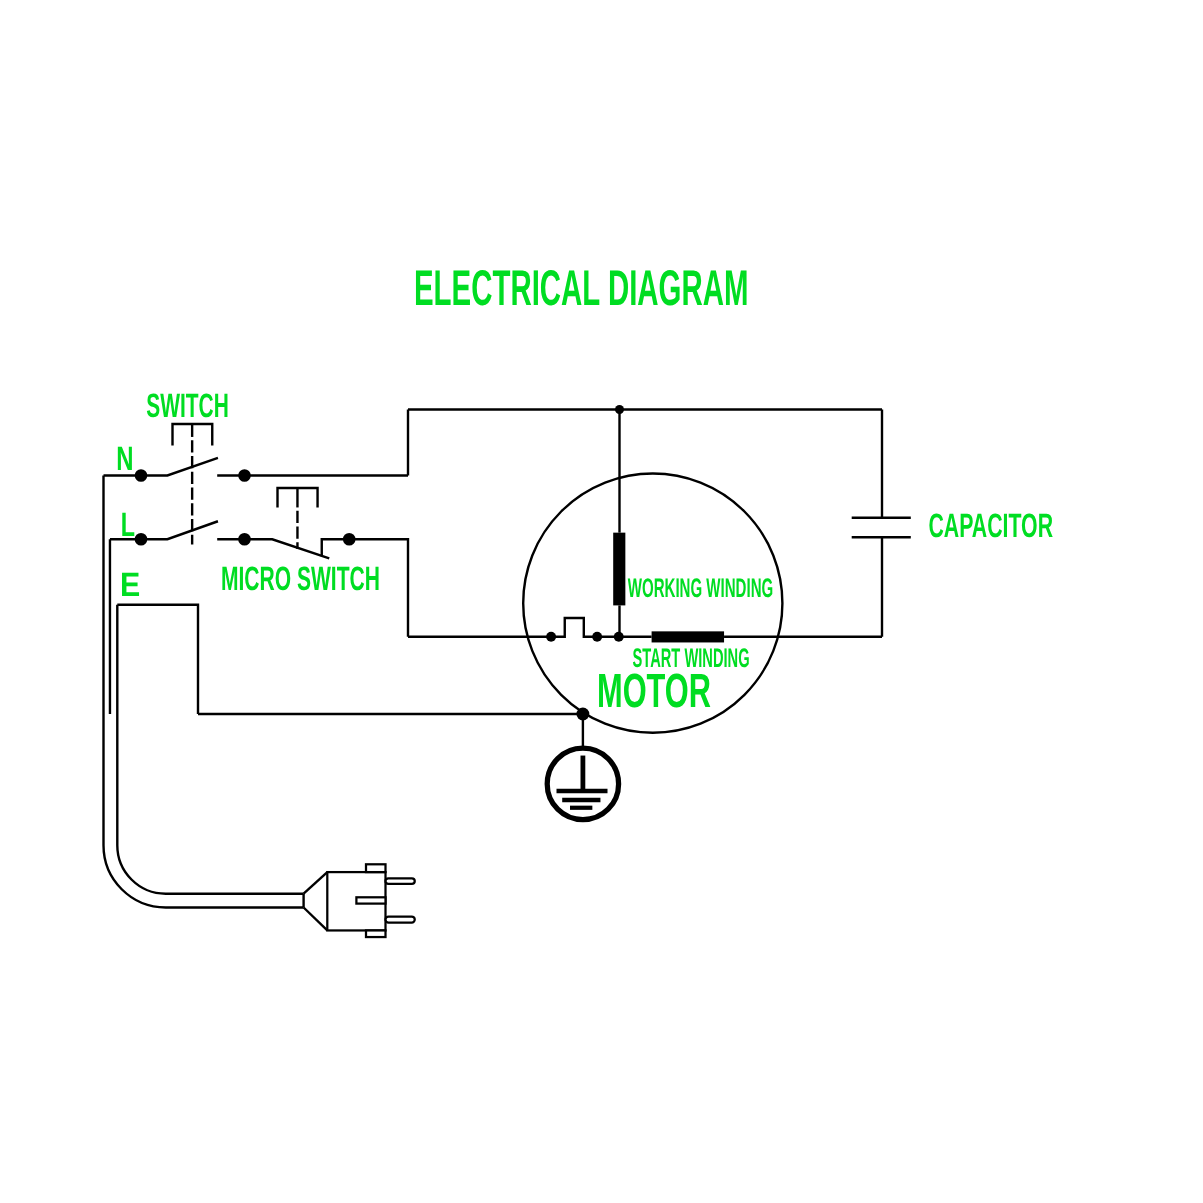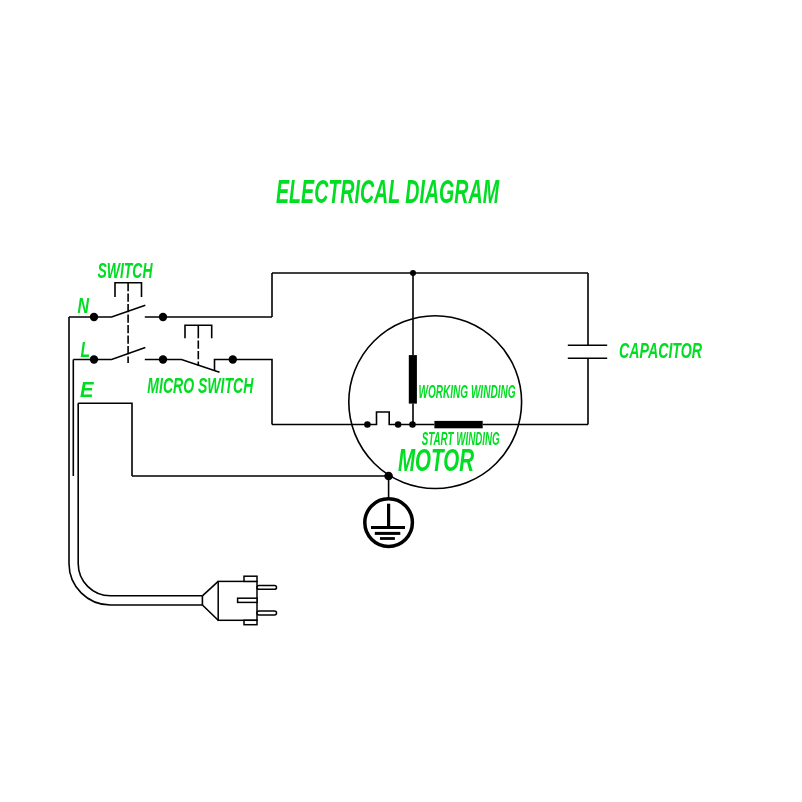--- a/index.html
+++ b/index.html
@@ -1,16 +1,16 @@
 <!DOCTYPE html>
 <html><head>
 <meta charset="utf-8">
 <style>
   html,body{margin:0;padding:0;background:#ffffff;}
-  .page{position:relative;width:802px;height:802px;background:#fff;overflow:hidden;font-style:italic;}
+  .page{position:relative;width:802px;height:802px;background:#fff;overflow:hidden;}
   text{font-family:"Liberation Sans",sans-serif;font-weight:bold;fill:#00DD22;}
 </style>
 </head>
 <body>
 <div class="page">
 <svg width="802" height="802" viewBox="0 0 802 802">
   <rect x="0" y="0" width="802" height="802" fill="#ffffff"></rect>
   <g stroke="#000000" stroke-width="1.6" fill="none">
 
     <path d="M272,273 H588"></path>

